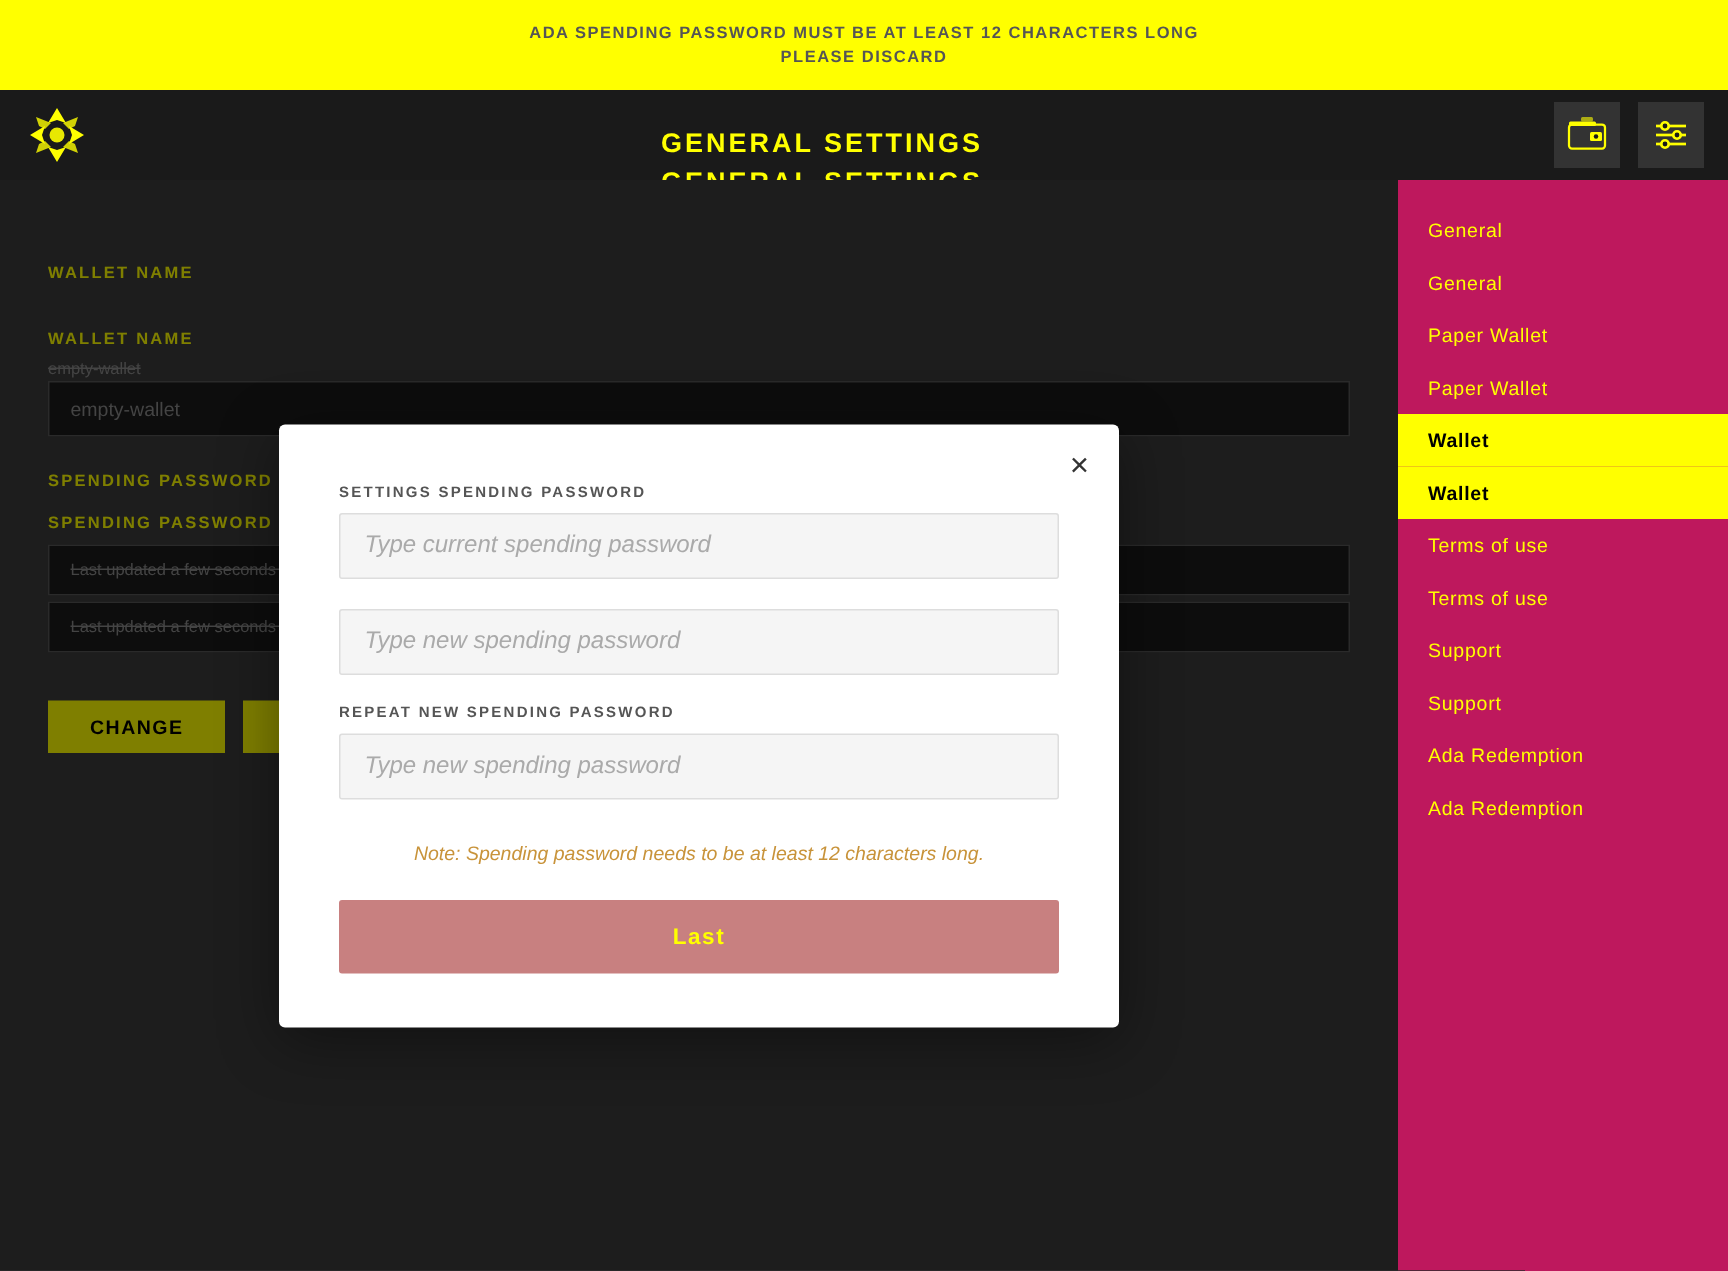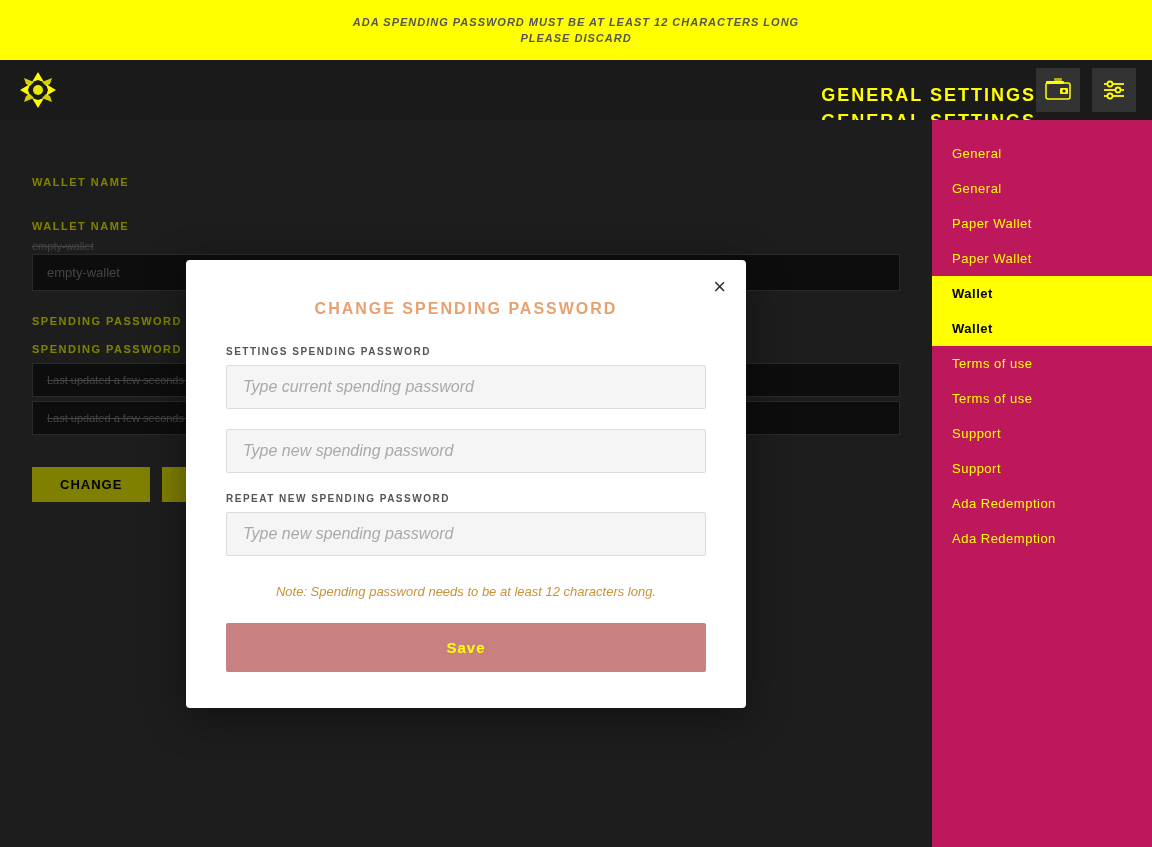--- a/index.html
+++ b/index.html
@@ -23,21 +23,20 @@
       justify-content: center;
       padding: 4px 0;
     }
     .top-banner-text {
       font-size: 11px;
       color: #555;
       letter-spacing: 1px;
       text-align: right;
       line-height: 1.5;
       font-weight: 600;
-      font-style: italic;
     }
 
     
     .header-bar {
       background: #1a1a1a;
       width: 100%;
       height: 60px;
       display: flex;
       align-items: center;
       justify-content: space-between;
@@ -45,21 +44,21 @@
     }
     .header-logo {
       display: flex;
       align-items: center;
     }
     .logo-icon {
       width: 44px;
       height: 44px;
     }
     .header-title {
-      text-align: right;
+      text-align: center;
       flex: 1;
       margin-top: 37px;
     }
     .header-title-text {
       color: #FFFF00;
       font-size: 18px;
       font-weight: 700;
       letter-spacing: 2px;
       display: block;
       line-height: 1.4;
@@ -352,38 +351,37 @@
     <div style="margin-top:8px; display:flex; gap: 12px;">
       <button class="change-btn">CHANGE</button>
       <button class="change-btn">CHANGE</button>
     </div>
 
     <div class="modal-overlay">
       <div class="modal">
 
         <button class="modal-close">×</button>
 
-        <div class="modal-title">CHANGE SPENDING PASSWORD</div>
 
         
         <label class="modal-field-label">SETTINGS SPENDING PASSWORD</label>
         <input class="modal-input" type="password" placeholder="Type current spending password" style="">
 
         
         <input class="modal-input" type="password" placeholder="Type new spending password" style="">
 
         
         <label class="modal-field-label">REPEAT NEW SPENDING PASSWORD</label>
         <input class="modal-input" type="password" placeholder="Type new spending password" style="">
 
         
         <div class="modal-note">Note: Spending password needs to be at least 12 characters long.</div>
 
         
-        <button class="modal-save-btn">Save</button>
+        <button class="modal-save-btn">Last</button>
 
       </div>
     </div>
 
   </div>
 
   <div class="sidebar">
     <div class="sidebar-item">
       <span>General</span>
     </div>

